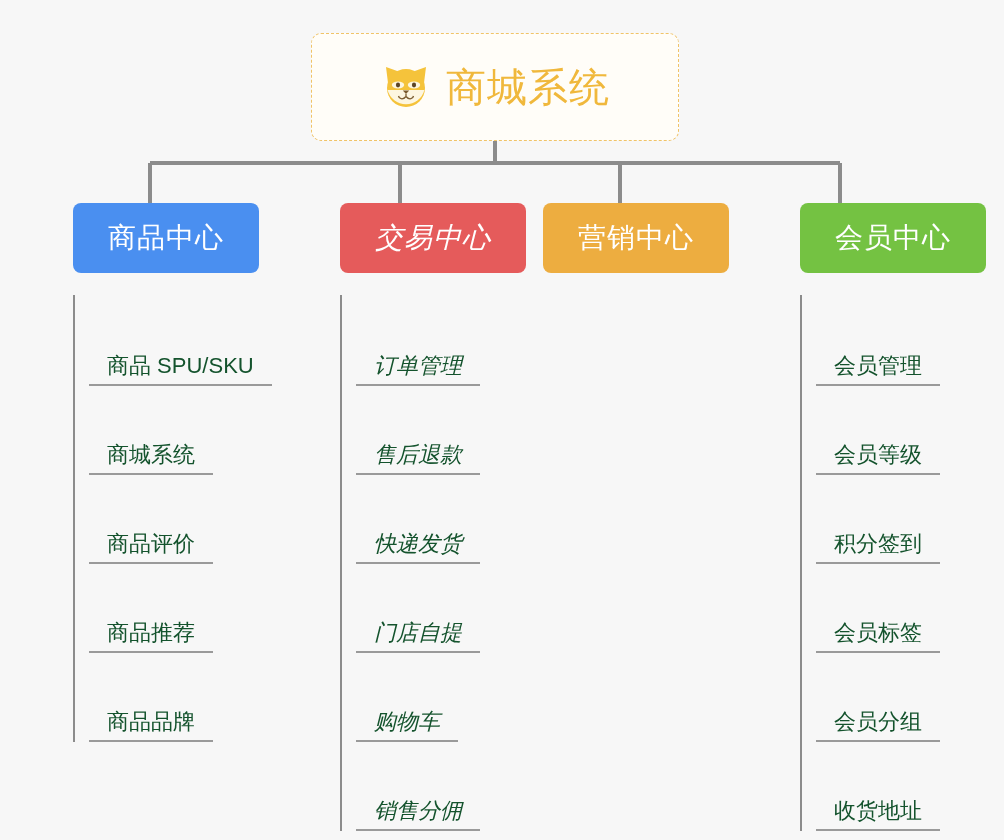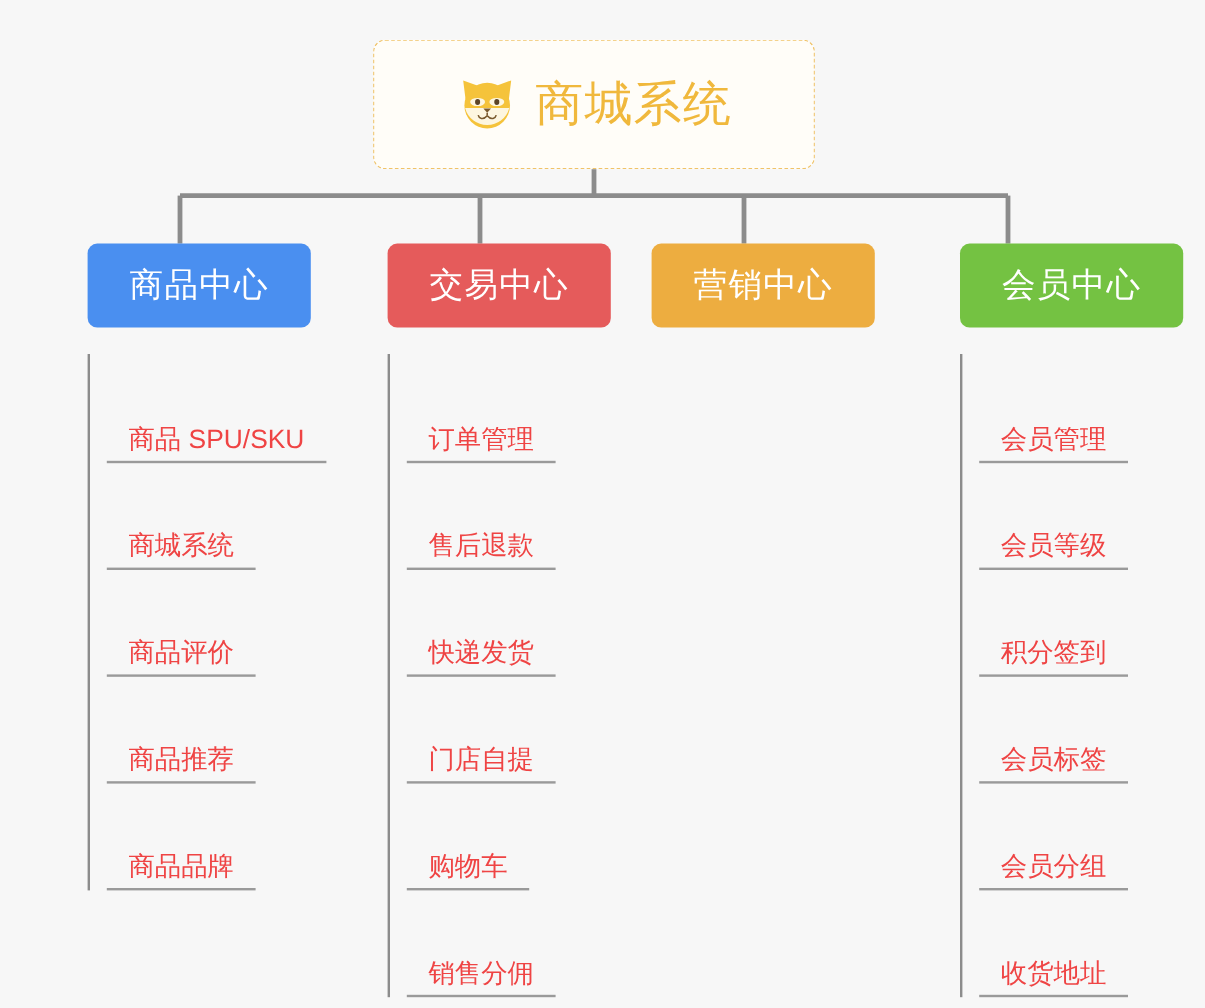--- a/index.html
+++ b/index.html
@@ -63,21 +63,21 @@
   }
 
   
   .branch {
     position: absolute;
     top: 203px;
     width: 186px;
     margin-left: 16px;
   }
   .branch-0 { left: 57px; }
-  .branch-1 { left: 307px; }
+  .branch-1 { left: 324px; font-style: italic; }
   .branch-2 { left: 527px; }
   .branch-3 { left: 784px; }
 
   .branch-header {
     height: 70px;
     border-radius: 8px;
     display: flex;
     align-items: center;
     justify-content: center;
     color: #ffffff;
@@ -101,21 +101,21 @@
   }
   .child-item {
     height: 89px;
     display: flex;
     align-items: flex-end;
     box-sizing: border-box;
   }
   .child-label {
     display: inline-block;
     font-size: 22px;
-    color: #ef4444;
+    color: #14532d;
     white-space: nowrap;
     padding: 0 18px 6px 18px;
     border-bottom: 2px solid #9a9a9a;
     line-height: 1.1;
   }
 </style>
 </head>
 <body>
 
 <div id="mindmap">

